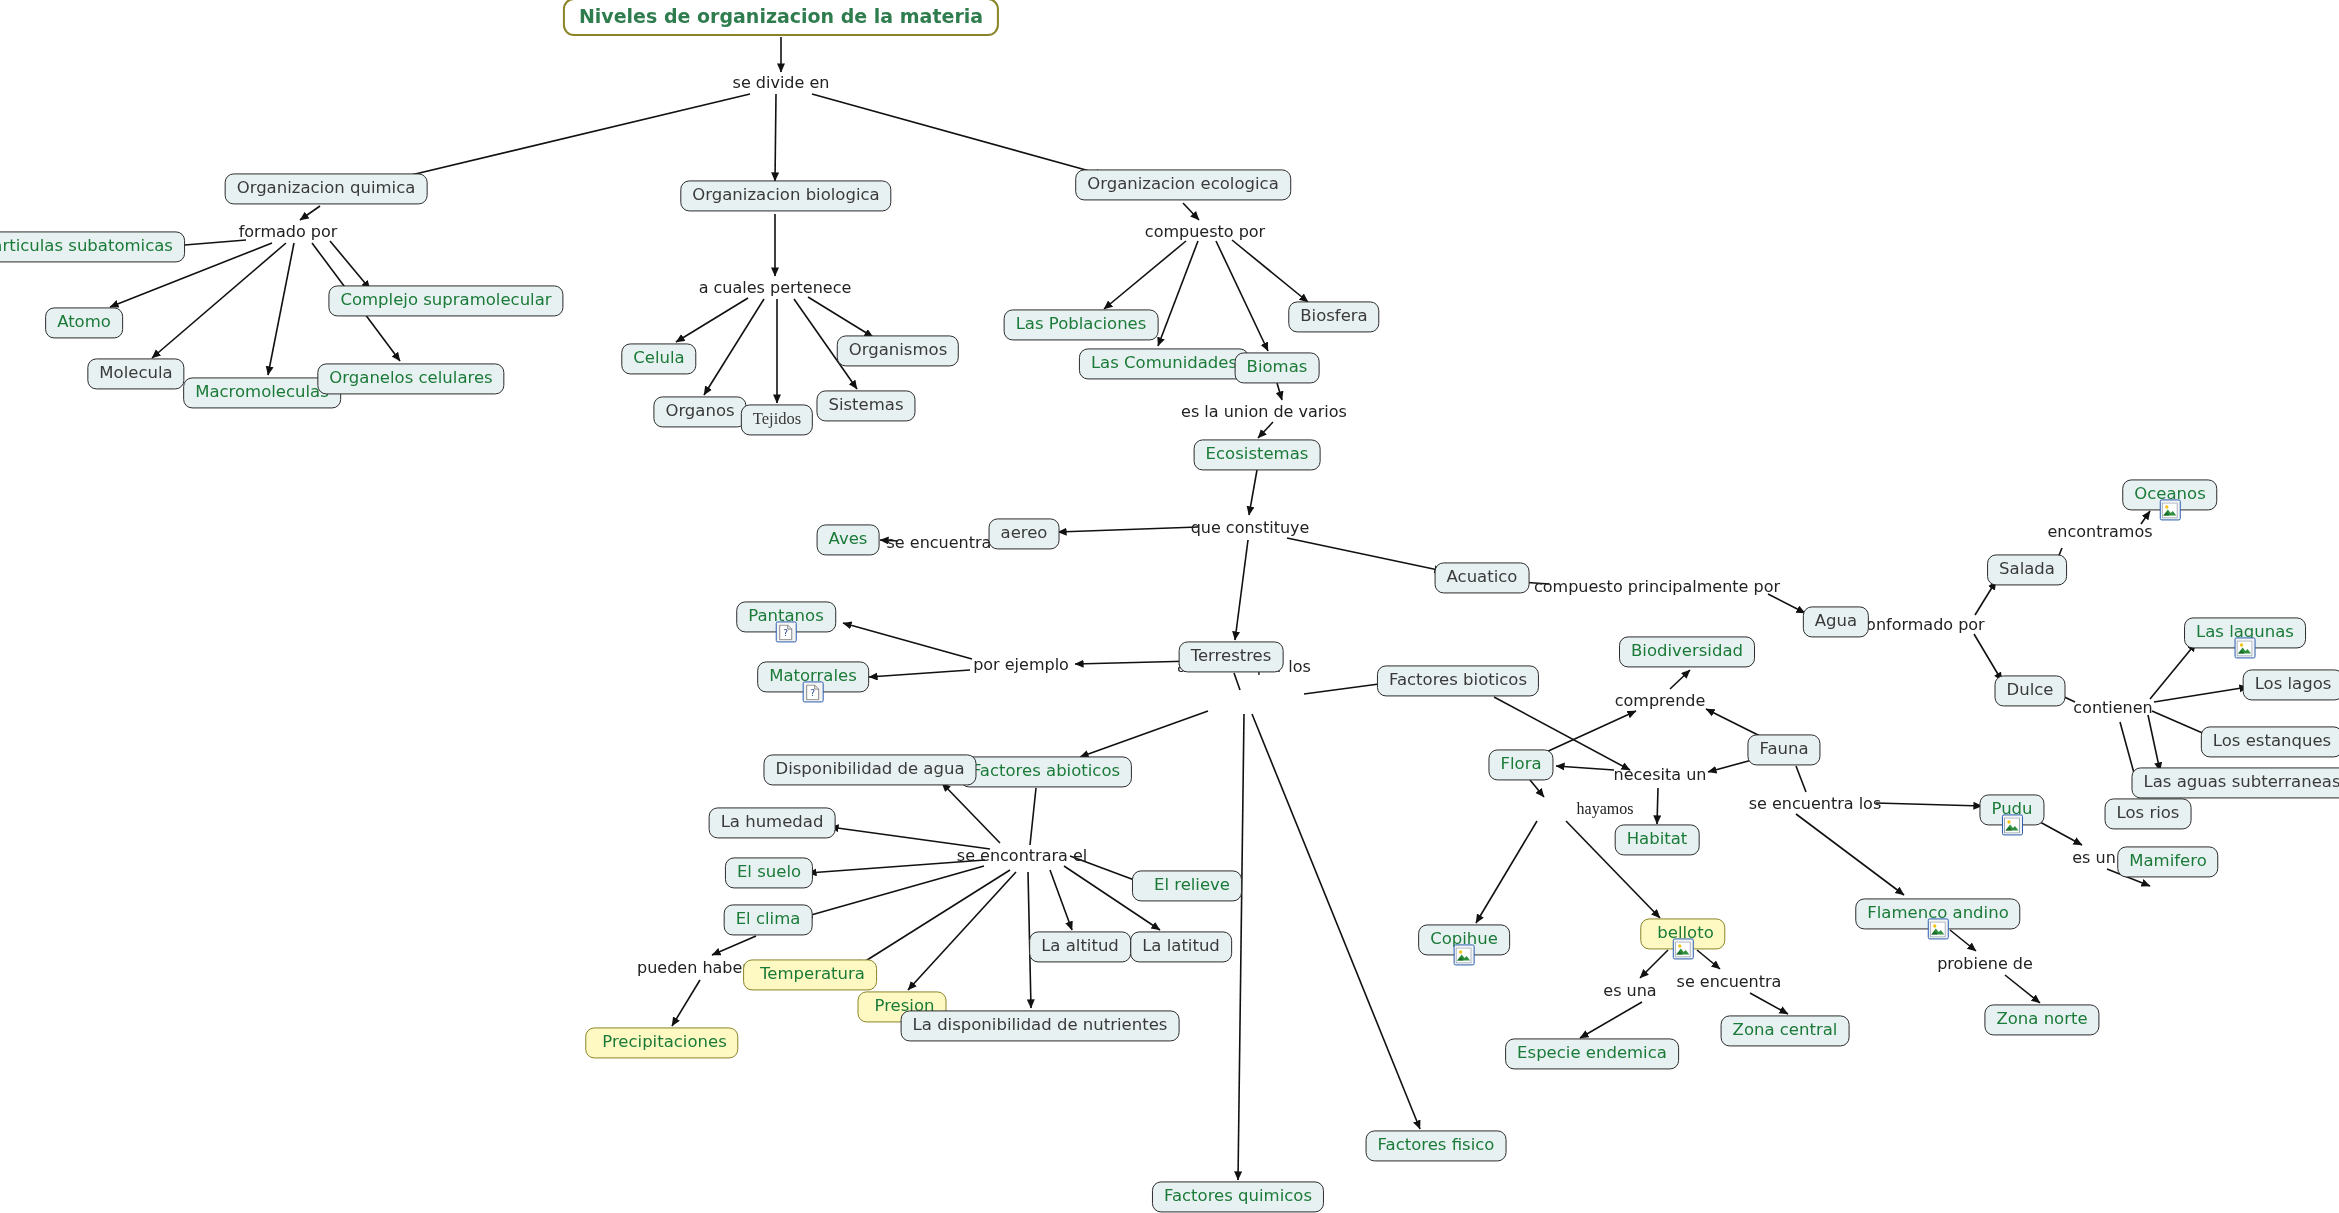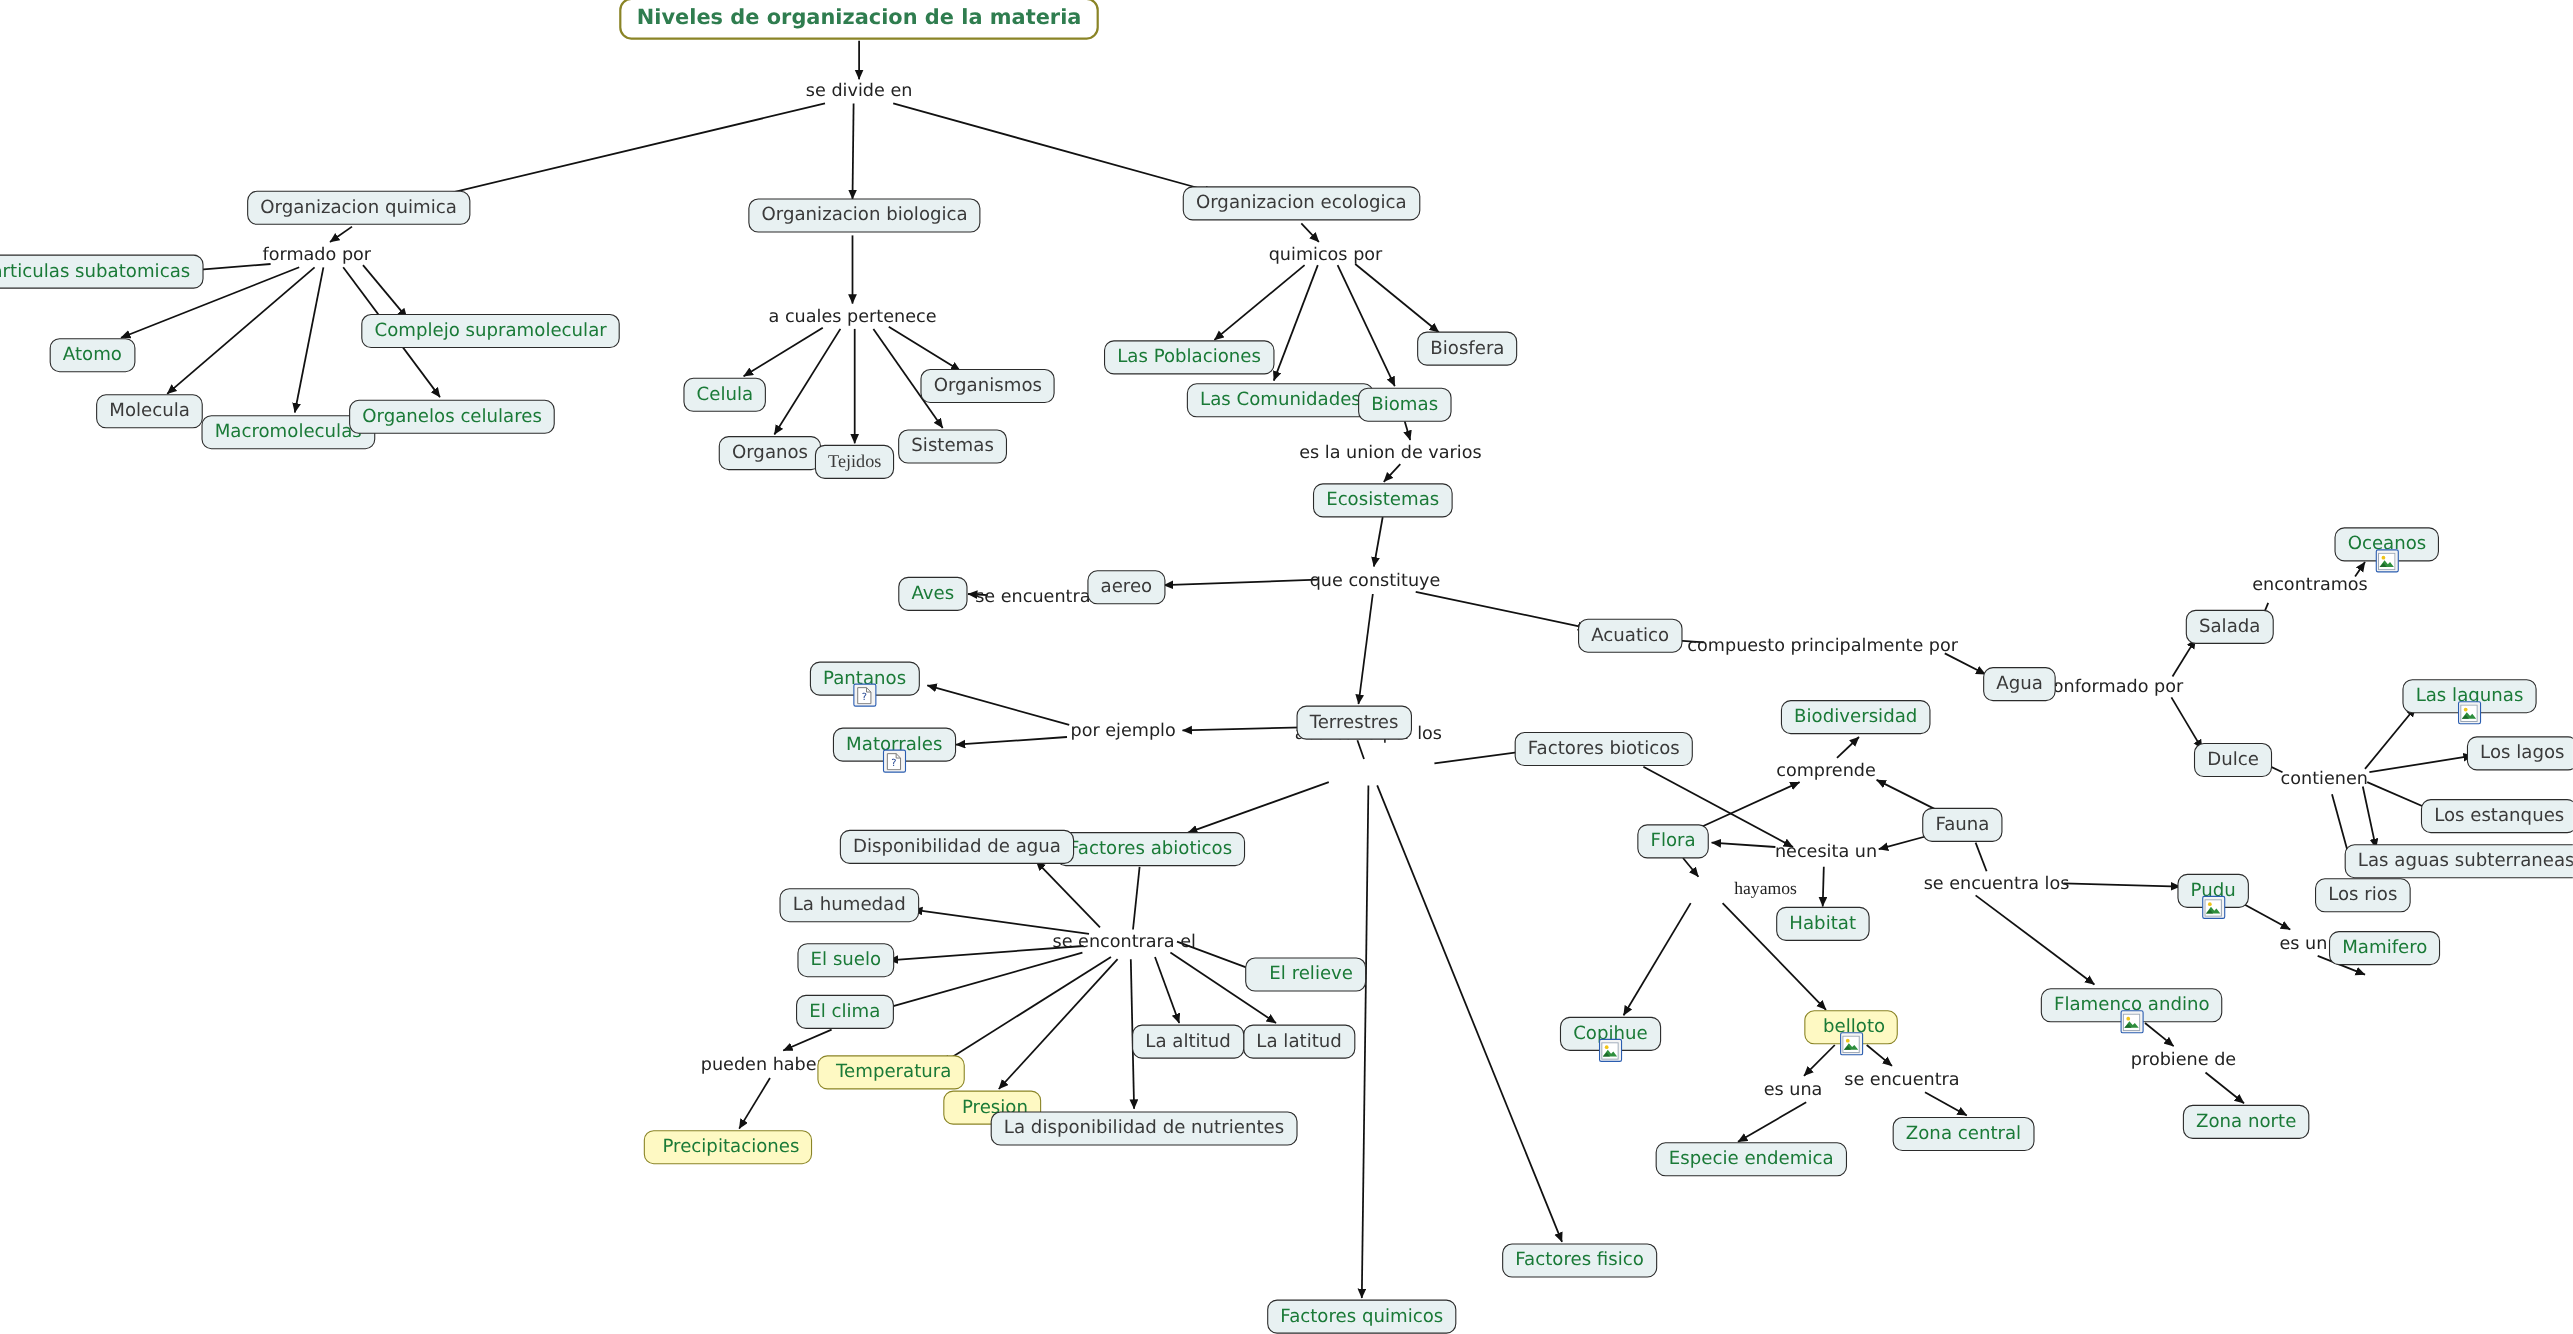--- a/index.html
+++ b/index.html
@@ -139,21 +139,21 @@
         <polyline points="1697,950 1720,969" marker-end="url(#ah)"></polyline>
         <polyline points="1750,993 1788,1014" marker-end="url(#ah)"></polyline>
         <polyline points="1950,930 1976,951" marker-end="url(#ah)"></polyline>
         <polyline points="2005,975 2040,1003" marker-end="url(#ah)"></polyline>
       </g>
   </svg>
   <div id="label-layer">
       <div class="lbl" style="left: 781px; top: 82px;">se divide en</div>
       <div class="lbl" style="left: 288px; top: 231px;">formado por</div>
       <div class="lbl" style="left: 775px; top: 287px;">a cuales pertenece</div>
-      <div class="lbl" style="left: 1205px; top: 231px;">quimicos por</div>
+      <div class="lbl" style="left: 1205px; top: 231px;">compuesto por</div>
       <div class="lbl" style="left: 1264px; top: 411px;">es la union de varios</div>
       <div class="lbl" style="left: 1250px; top: 527px;">que constituye</div>
       <div class="lbl" style="left: 944px; top: 542px;">se encuentran</div>
       <div class="lbl" style="left: 1657px; top: 586px;">compuesto principalmente por</div>
       <div class="lbl" style="left: 1921px; top: 624px;">conformado por</div>
       <div class="lbl" style="left: 2100px; top: 531px;">encontramos</div>
       <div class="lbl" style="left: 2113px; top: 707px;">contienen</div>
       <div class="lbl" style="left: 1021px; top: 664px;">por ejemplo</div>
       <div class="lbl" style="left: 1244px; top: 666px; text-align: right;">abarcado por los</div>
       <div class="lbl" style="left: 1022px; top: 855px;">se encontrara el</div>

